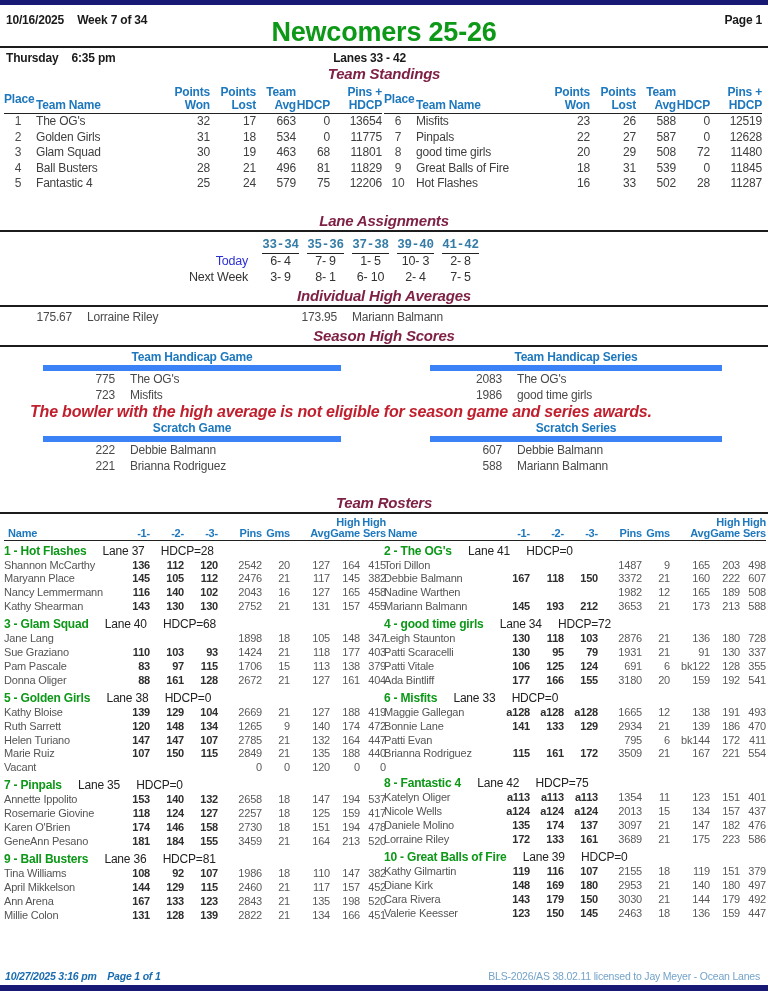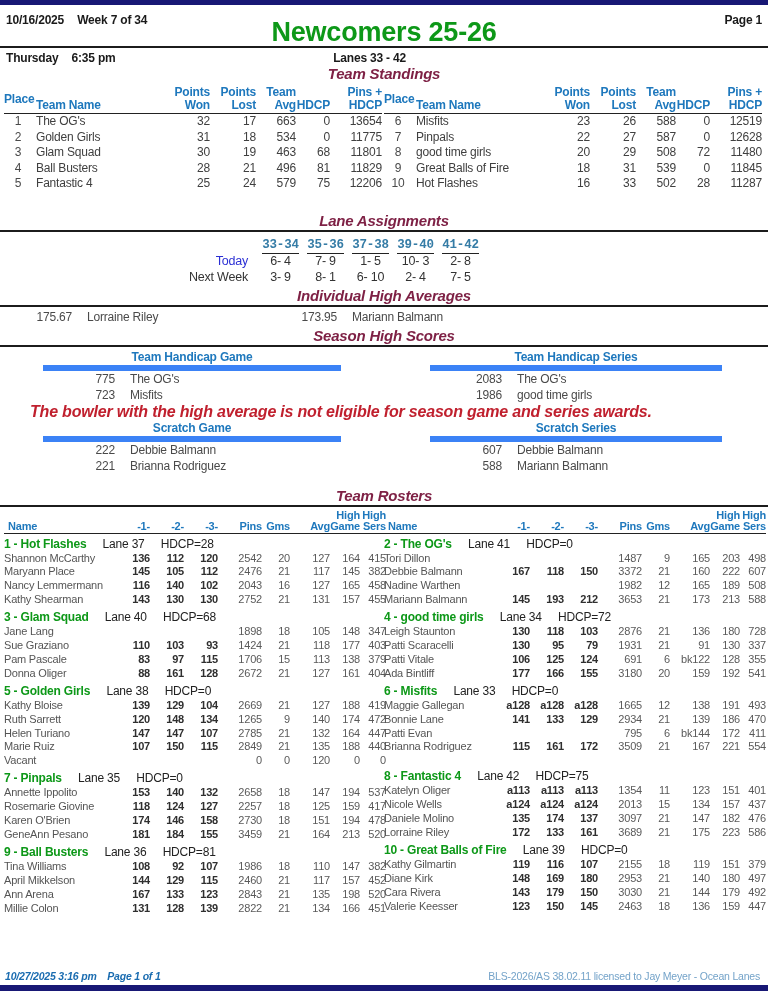--- a/index.html
+++ b/index.html
@@ -403,21 +403,21 @@
 
             <div class="shs-row">
               <span class="shs-val">588</span>
               <span class="shs-name">Mariann Balmann</span>
             </div>
           </div>
       </div>
     </div>
   </div>
 
-  <div class="section-title" style="margin-top:13px;">Team Rosters</div>
+  <div class="section-title" style="margin-top:20px;">Team Rosters</div>
   <div class="section-rule"></div>
   <div class="rosters">
     <div class="ro-half">
       <div class="ro-grid ro-hdr">
         <div class="c team">
             <span class="l2">Name</span>
           </div>
         <div class="c">
             <span class="l2">-1-</span>
           </div>

